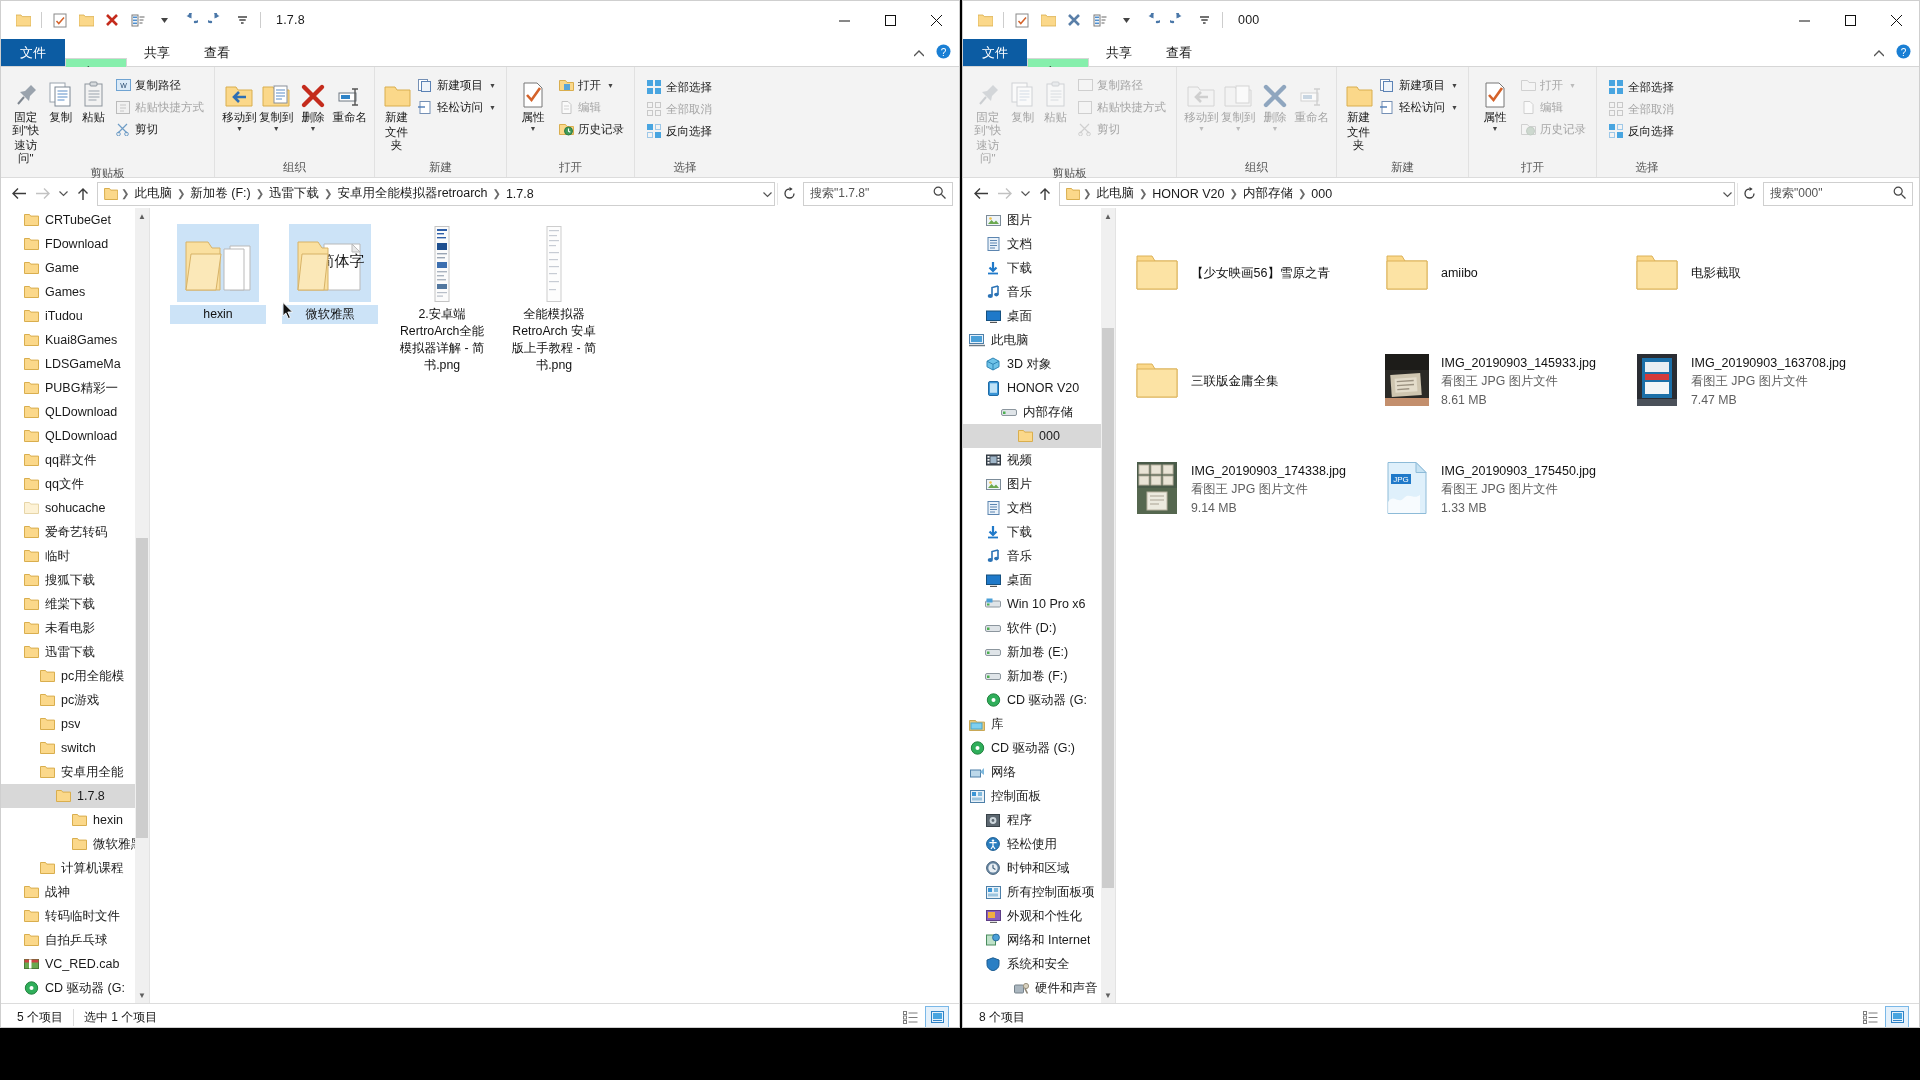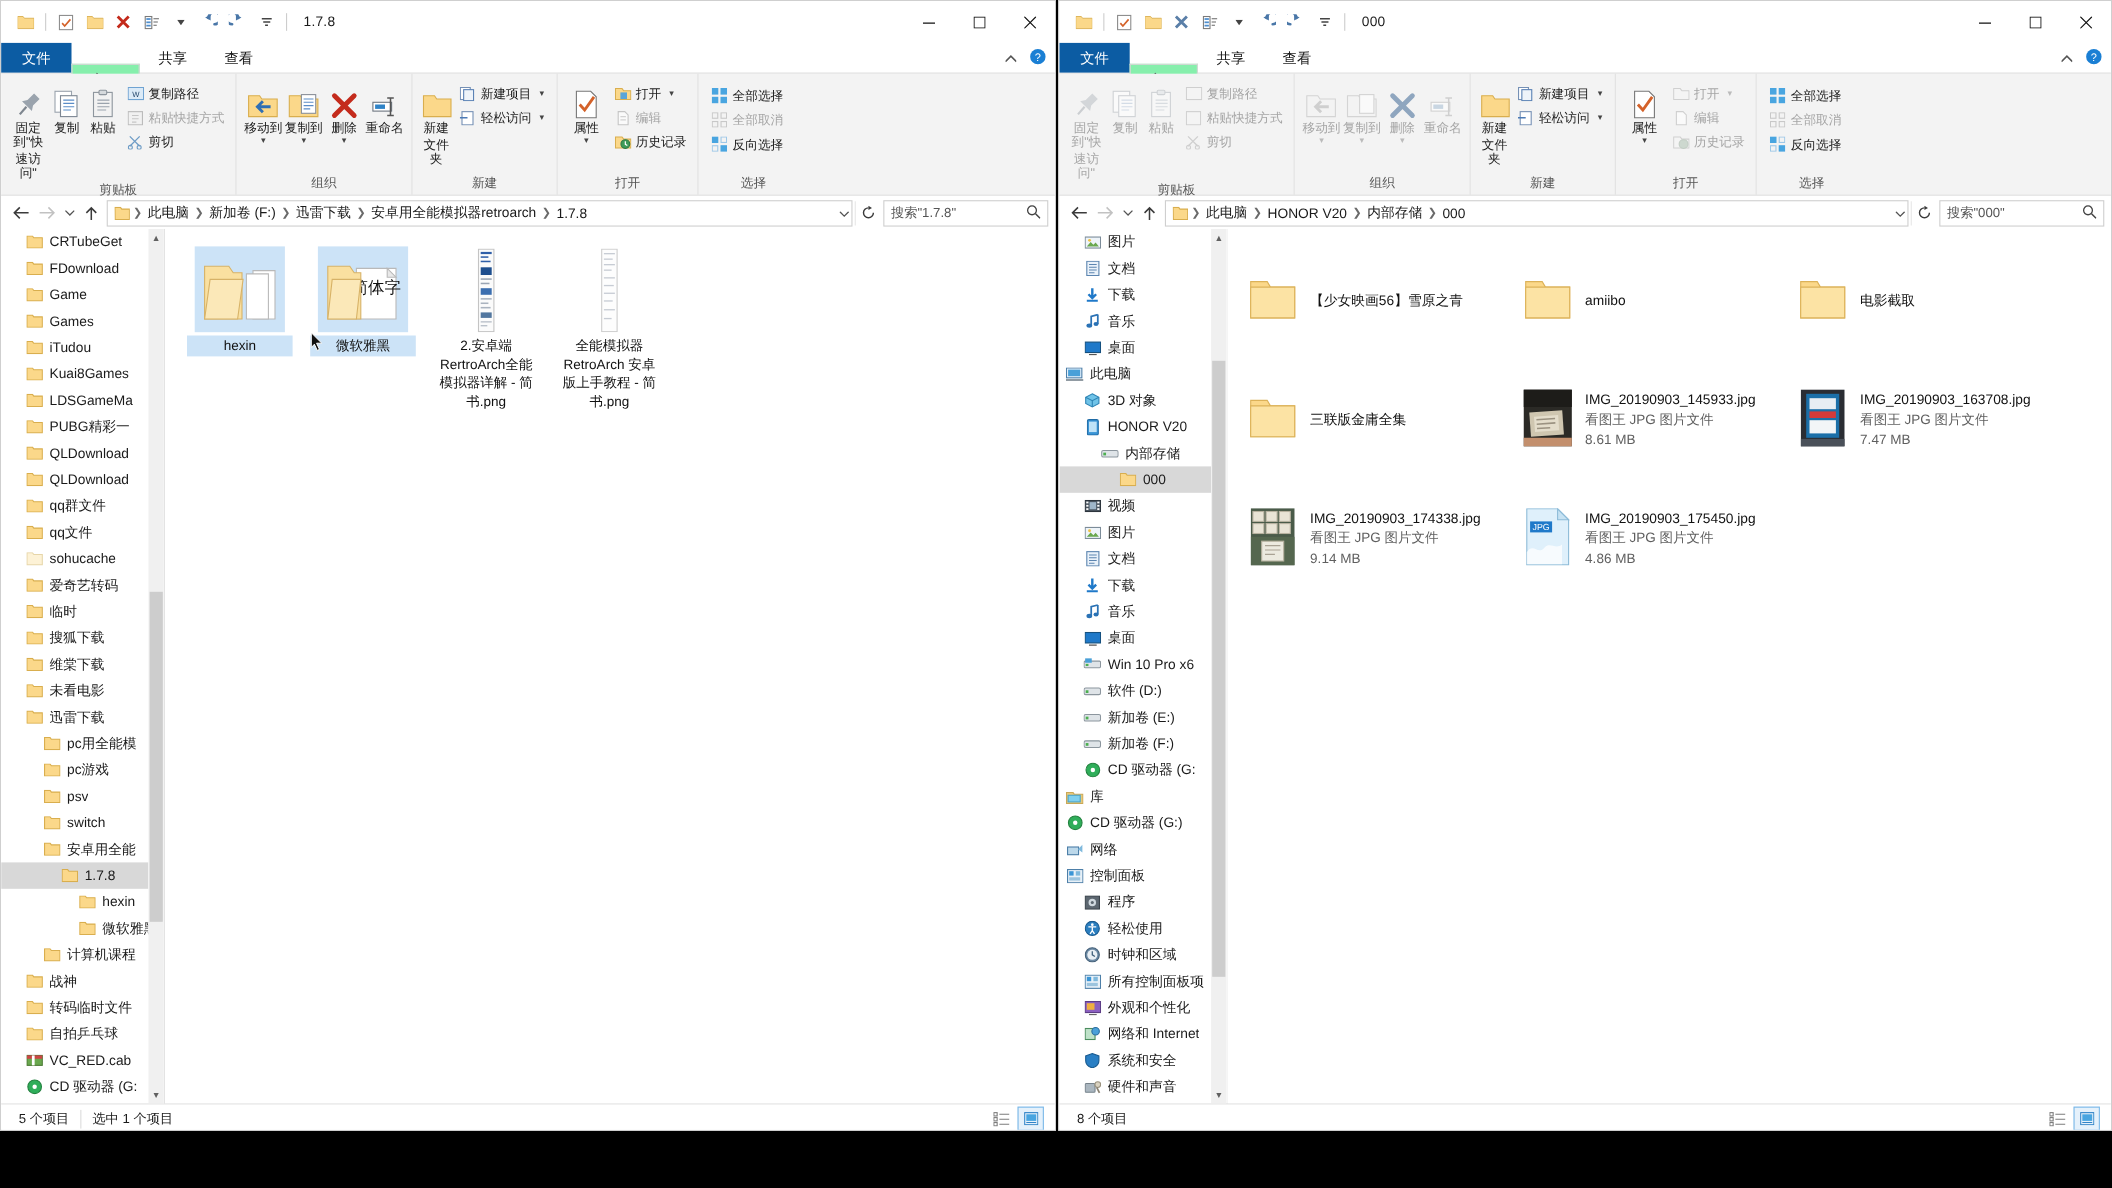--- a/index.html
+++ b/index.html
@@ -1606,21 +1606,21 @@
               <span class="ntxt">网络和 Internet</span>
             </div>
             <div class="navrow" style="padding-left: 20px;">
               <span class="nico">
                 <svg width="14" height="14">
                   <path d="M7 0.8l6 2.2v4.4c0 3.6-3.1 5.6-6 6.4-2.9-.8-6-2.8-6-6.4V3z" fill="#2a7fc4" stroke="#1a5b90"></path>
                 </svg>
               </span>
               <span class="ntxt">系统和安全</span>
             </div>
-            <div class="navrow" style="padding-left: 20px;">
+            <div class="navrow" style="padding-left: 8px; margin-left: 40px;">
               <span class="nico">
                 <svg width="15" height="13">
                   <rect x="0.5" y="3" width="9" height="8" rx="1" fill="#aab6bf" stroke="#76828b"></rect>
                   <circle cx="12" cy="4" r="2.6" fill="#d9d2c0" stroke="#9a927f"></circle>
                   <path d="M11 6.5l2.5 5" stroke="#8a8272" stroke-width="1.6"></path>
                 </svg>
               </span>
               <span class="ntxt">硬件和声音</span>
             </div>
             <div class="navrow" style="padding-left: 20px;"></div>
@@ -1741,21 +1741,21 @@
                   <path d="M2 0.5h28l10 10v41H2z" fill="#dff0fb" stroke="#8dbbd8"></path>
                   <path d="M30 0.5v10h10z" fill="#c6e2f3" stroke="#8dbbd8"></path>
                   <rect x="5" y="12" width="20" height="10" fill="#1f79c9"></rect>
                   <text x="15" y="20" font-size="8" fill="#fff" text-anchor="middle" font-family="Liberation Sans">JPG</text>
                   <path d="M2 40c6-9 10 3 16-4 5-6 10 2 16-3v18H2z" fill="#fff" opacity=".75"></path>
                 </svg>
               </div>
               <div class="meta">
                 <div class="n">IMG_20190903_175450.jpg</div>
                 <div class="t">看图王 JPG 图片文件</div>
-                <div class="s">4.86 MB</div>
+                <div class="s">1.33 MB</div>
               </div>
             </div>
           </div>
       </div>
     </div>
 
     <div class="statusbar">
       <span class="st">8 个项目</span>
       <span class="grow"></span>
       <div class="viewbtns">

